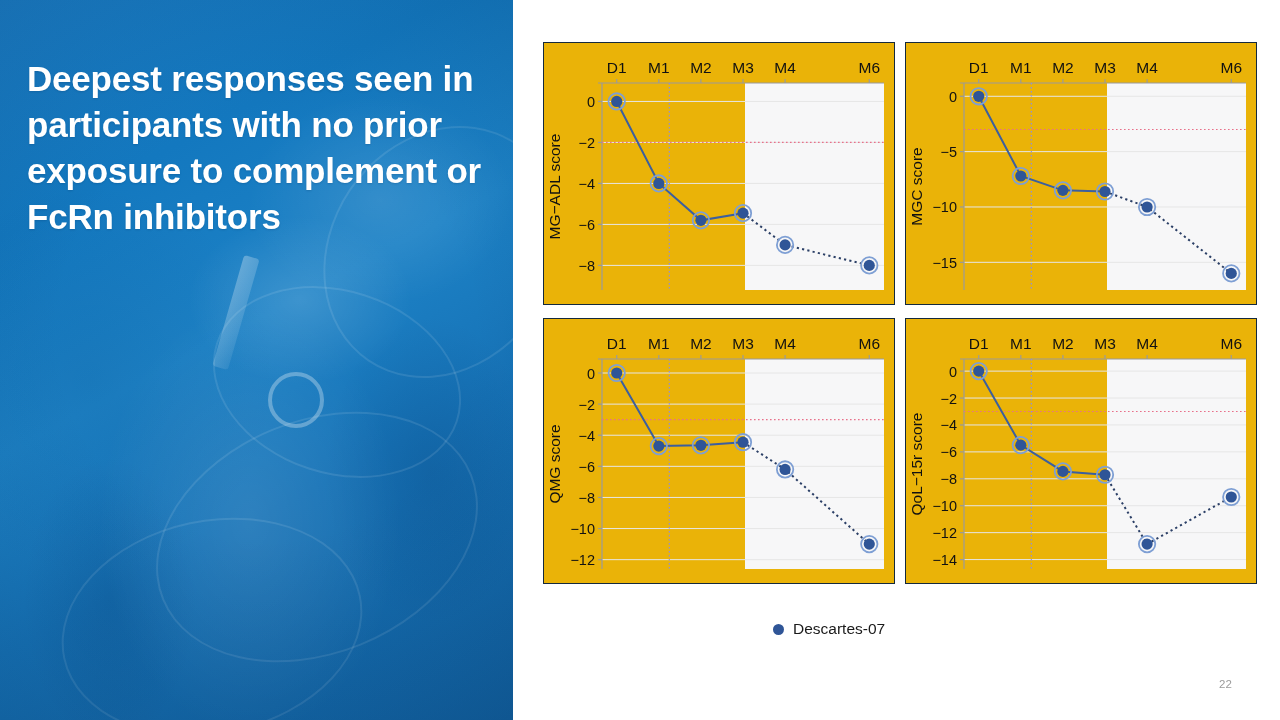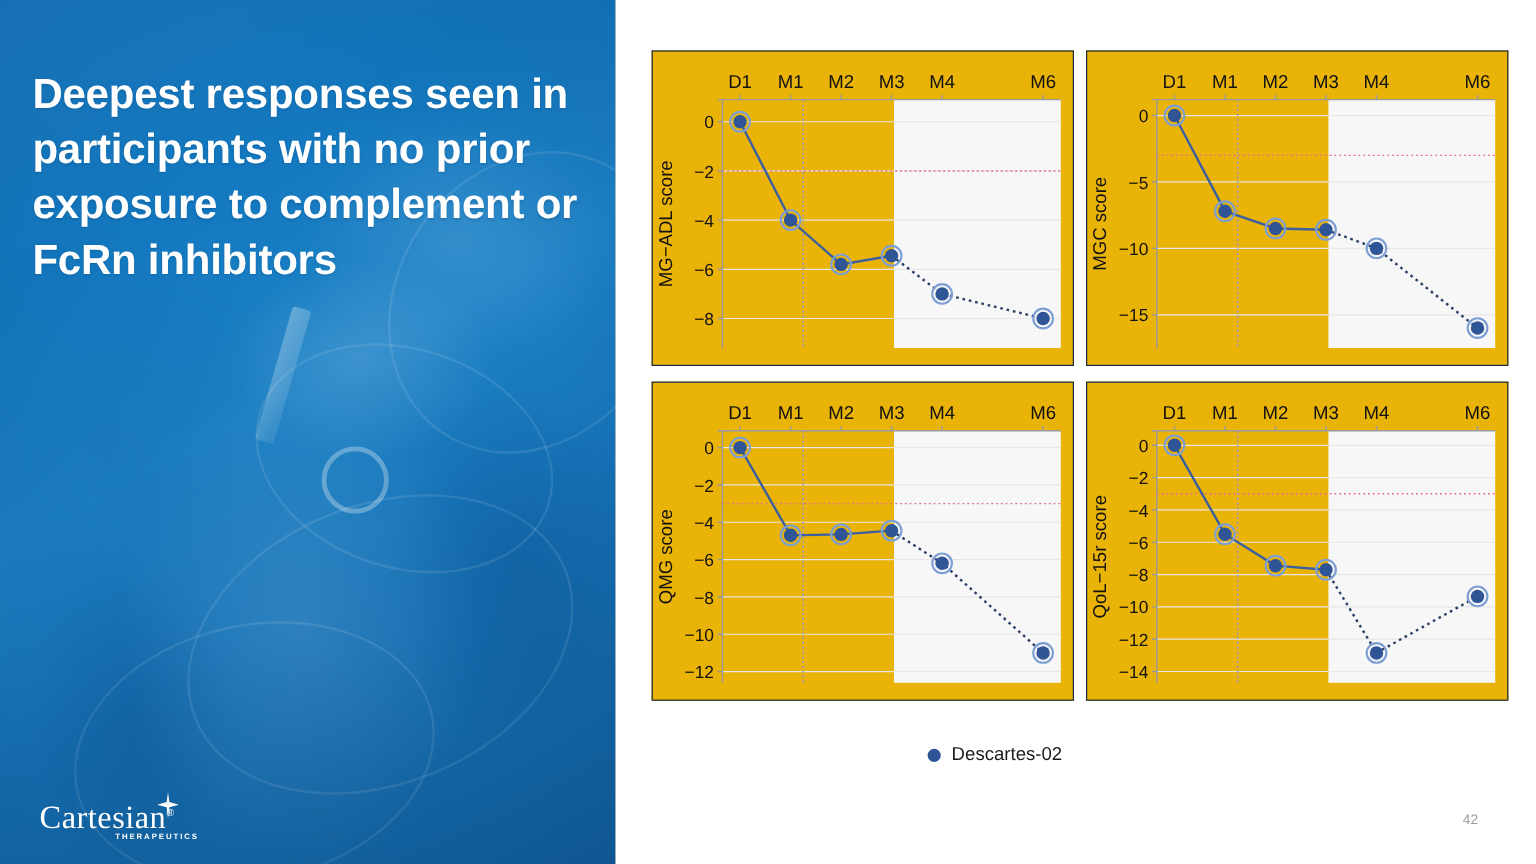--- a/index.html
+++ b/index.html
@@ -6,21 +6,21 @@
   body{
     width:1280px;height:720px;overflow:hidden;
     background:#ffffff;
     font-family:"Liberation Sans", sans-serif;
     position:relative;
   }
 
   
   #hero{
     position:absolute;left:0;top:0;width:513px;height:720px;
-    background:#404040;
+    background:#a16207;
     overflow:hidden;
   }
   
   #hero .photo{
     position:absolute;inset:0;
     background:
       radial-gradient(ellipse 160px 120px at 300px 300px, rgba(255,255,255,.14), rgba(255,255,255,0) 70%),
       radial-gradient(ellipse 210px 300px at 250px 520px, rgba(255,255,255,.10), rgba(255,255,255,0) 72%),
       radial-gradient(ellipse 150px 220px at 430px 470px, rgba(0,40,90,.16), rgba(0,0,0,0) 70%),
       radial-gradient(ellipse 120px 200px at 110px 600px, rgba(0,40,90,.14), rgba(0,0,0,0) 72%),
@@ -116,27 +116,20 @@
   <div class="strand1"></div>
   <div class="strand2"></div>
   <div class="strand3"></div>
   <div class="strand4"></div>
   <div class="pipette"></div>
   <div class="tubering"></div>
   <div class="vignette"></div>
 
   <div id="title">Deepest responses seen in participants with no prior exposure to complement or FcRn inhibitors</div>
 
-  <div id="logo">
-    <svg class="star" viewBox="0 0 18 22">
-      <path d="M9 0 L10.1 8.4 L18 10.6 L10.1 12.8 L9 22 L7.9 12.8 L0 10.6 L7.9 8.4 Z" fill="#ffffff"></path>
-    </svg>
-    <div class="word"><span>Cartesian</span><span class="tm">®</span></div>
-    <div class="sub">THERAPEUTICS</div>
-  </div>
 </div>
 
 <div id="right">
 
   <div class="panel" id="p-tl">
     <div class="plot">
         <svg viewBox="0 0 350 261">
           <rect x="201.00000000000003" y="40" width="138.99999999999997" height="207" fill="#f7f7f8"></rect>
           <line x1="58" y1="58.44554455445545" x2="340" y2="58.44554455445545" stroke="#e6e6e6" stroke-width="1"></line>
           <line x1="58" y1="99.43564356435644" x2="340" y2="99.43564356435644" stroke="#e6e6e6" stroke-width="1"></line>
@@ -354,18 +347,18 @@
           <circle cx="241.08955223880596" cy="225.09615384615384" r="8.2" fill="none" stroke="#7e9fd4" stroke-width="1.8"></circle>
           <circle cx="241.08955223880596" cy="225.09615384615384" r="5.6" fill="#2f5597"></circle>
           <circle cx="325.2686567164179" cy="177.98076923076923" r="8.2" fill="none" stroke="#7e9fd4" stroke-width="1.8"></circle>
           <circle cx="325.2686567164179" cy="177.98076923076923" r="5.6" fill="#2f5597"></circle>
         </svg>
       </div>
   </div>
 
   <div id="legend">
     <span class="dot"></span>
-    <span class="lbl">Descartes-02</span>
-  </div>
-
-
-  <div id="pagenum">42</div>
+    <span class="lbl">Descartes-07</span>
+  </div>
+
+
+  <div id="pagenum">22</div>
 </div>
 
 </body></html>

